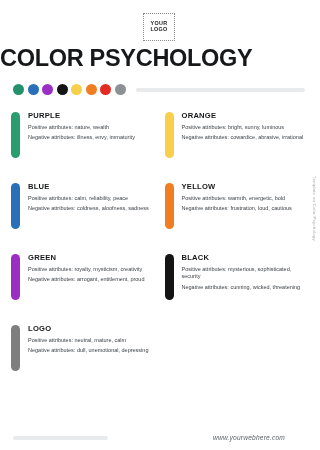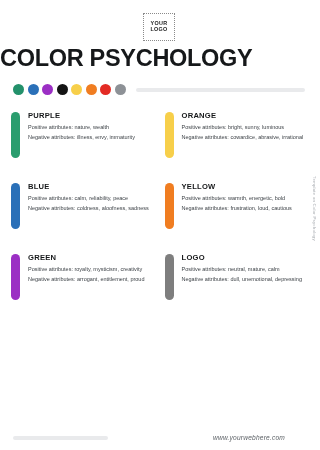--- a/index.html
+++ b/index.html
@@ -218,20 +218,28 @@
       </div>
       <div class="card">
         <div class="pill" style="background: rgb(155, 47, 196);"></div>
         <div class="card-body">
           <div class="card-name">GREEN</div>
           <p class="attr">Positive attributes: royalty, mysticism, creativity</p>
           <p class="attr">Negative attributes: arrogant, entitlement, proud</p>
         </div>
       </div>
       <div class="card">
+        <div class="pill" style="background: rgb(20, 20, 20);"></div>
+        <div class="card-body">
+          <div class="card-name">BLACK</div>
+          <p class="attr">Positive attributes: mysterious, sophisticated, security</p>
+          <p class="attr">Negative attributes: cunning, wicked, threatening</p>
+        </div>
+      </div>
+      <div class="card">
         <div class="pill" style="background: rgb(126, 126, 126);"></div>
         <div class="card-body">
           <div class="card-name">LOGO</div>
           <p class="attr">Positive attributes: neutral, mature, calm</p>
           <p class="attr">Negative attributes: dull, unemotional, depressing</p>
         </div>
       </div>
     </div>
 
   <div class="side-caption">Template on Color Psychology</div>

